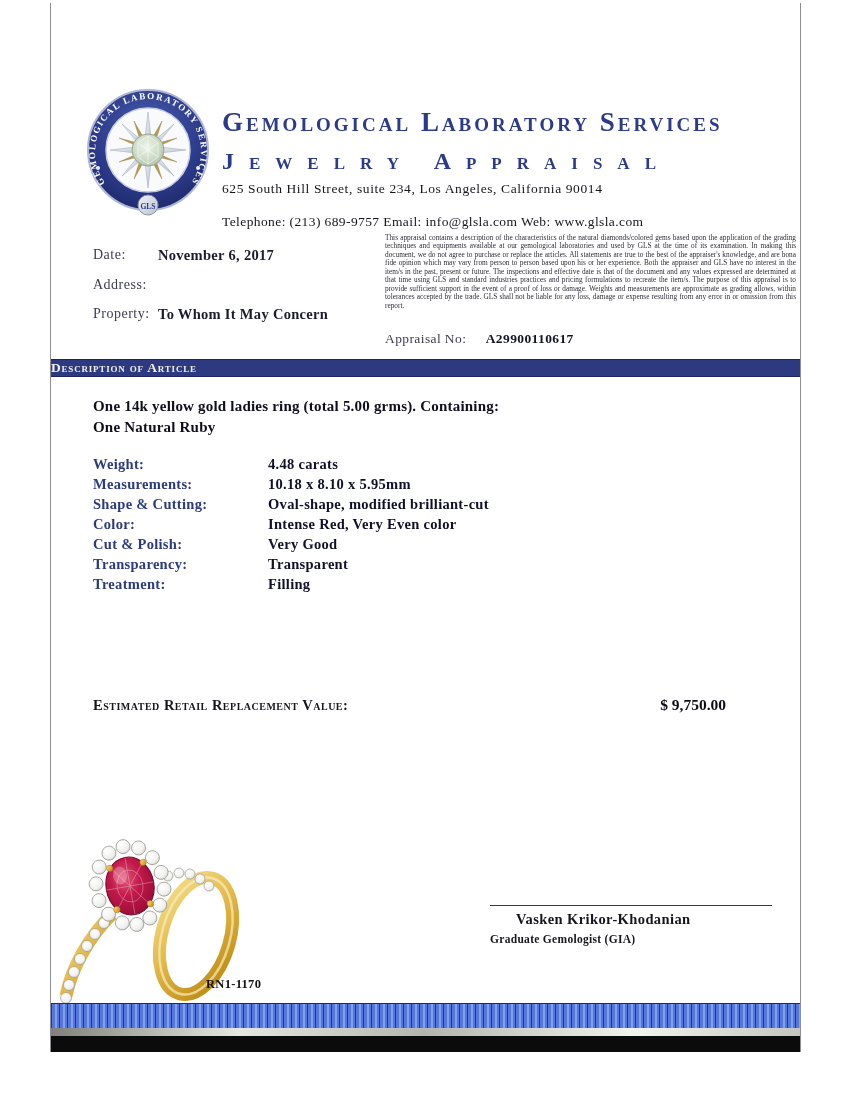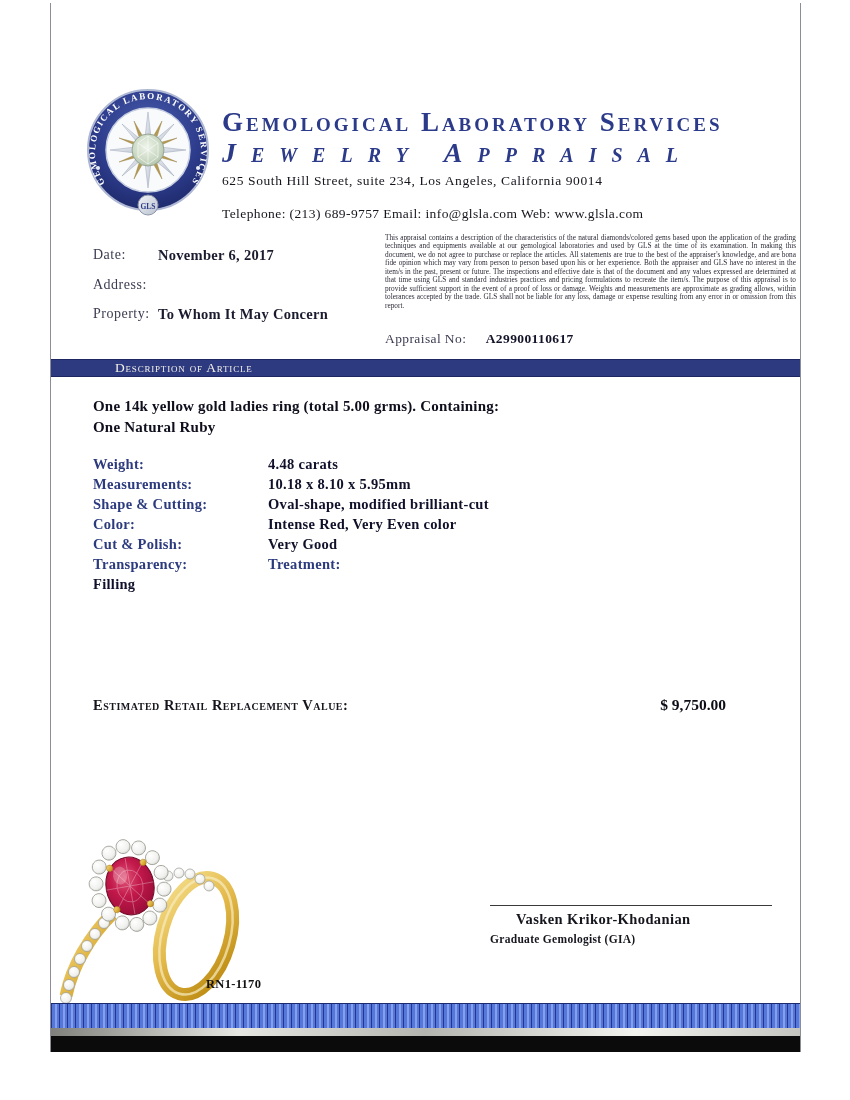--- a/index.html
+++ b/index.html
@@ -10,21 +10,21 @@
   .vline { position:absolute; top:3px; width:1px; height:1049px; background:#8d8d97; }
   .vline.left { left:50px; }
   .vline.right { left:800px; }
 
   
   .logo { position:absolute; left:84px; top:88px; width:128px; height:130px; }
   .head-text { position:absolute; left:222px; top:108px; width:560px; }
   .title { font-variant:small-caps; font-weight:bold; color:#2c3a8a;
     font-size:27px; letter-spacing:3px; line-height:28px; white-space:nowrap; }
   .subtitle { font-variant:small-caps; font-weight:bold; color:#2c3a8a;
-    font-size:28px; letter-spacing:15px; line-height:26px; margin-top:4px; white-space:nowrap;font-style:italic; }
+    font-size:24px; letter-spacing:15px; line-height:26px; margin-top:12px; white-space:nowrap; }
   .addr { font-size:13.5px; color:#15151d; letter-spacing:0.6px; margin-top:6px; line-height:17px; }
   .contact { font-size:13.5px; color:#15151d; letter-spacing:0.4px; line-height:17px;margin-top:16px; }
 
   
   .meta { position:absolute; left:93px; top:247px; width:280px; }
   .meta-row { display:flex; margin-bottom:13px; }
   .meta-label { width:65px; font-size:14px; color:#3c3c52; letter-spacing:0.5px; }
   .meta-value { font-size:14.5px; font-weight:bold; color:#1b1b2f; letter-spacing:0.3px; }
 
   
@@ -32,22 +32,22 @@
     font-size:7.3px; line-height:1.16; text-align:justify; color:#2c2c38; }
 
   .appraisal-row { position:absolute; left:385px; top:331px; font-size:13.5px; }
   .appraisal-label { color:#3c3c52; letter-spacing:0.4px; }
   .appraisal-number { font-weight:bold; color:#13132a; margin-left:16px; letter-spacing:0.4px; }
 
   
   .section-bar { position:absolute; left:51px; top:359px; width:749px; height:18px;
     background:#2e3a80; border-top:1px solid #1d2660; border-bottom:1px solid #1d2660;
     display:flex; align-items:center; }
-  .section-title { font-variant:small-caps; font-weight:normal; color:#f3f1e7;
-    font-size:13.5px; letter-spacing:0.8px; padding-left:64px; line-height:18px; }
+  .section-title { font-variant:small-caps; font-weight:bold; color:#f3f1e7;
+    font-size:13.5px; letter-spacing:0.8px; line-height:18px; }
 
   
   .desc { position:absolute; left:93px; top:396px; font-weight:bold;
     font-size:15px; color:#0e0e1c; line-height:21px; letter-spacing:0.2px; }
 
   
   .attrs { position:absolute; left:93px; top:454px; display:grid;
     grid-template-columns:175px auto; row-gap:0; }
   .attr-label { font-weight:bold; color:#2c3a7e; font-size:14.5px; line-height:20px; letter-spacing:0.3px; }
   .attr-value { font-weight:bold; color:#10102a; font-size:14.5px; line-height:20px; letter-spacing:0.3px; }
@@ -200,20 +200,21 @@
     <div class="attr-label">Shape &amp; Cutting:</div>
     <div class="attr-value">Oval-shape, modified brilliant-cut</div>
 
     <div class="attr-label">Color:</div>
     <div class="attr-value">Intense Red, Very Even color</div>
 
     <div class="attr-label">Cut &amp; Polish:</div>
     <div class="attr-value">Very Good</div>
 
     <div class="attr-label">Transparency:</div>
+    <div class="attr-value">Transparent</div>
 
     <div class="attr-label">Treatment:</div>
     <div class="attr-value">Filling</div>
   </div>
 
 
   <div class="valuation">
     <span class="val-label">Estimated Retail Replacement Value:</span>
     <span class="val-amount">$ 9,750.00</span>
   </div>

